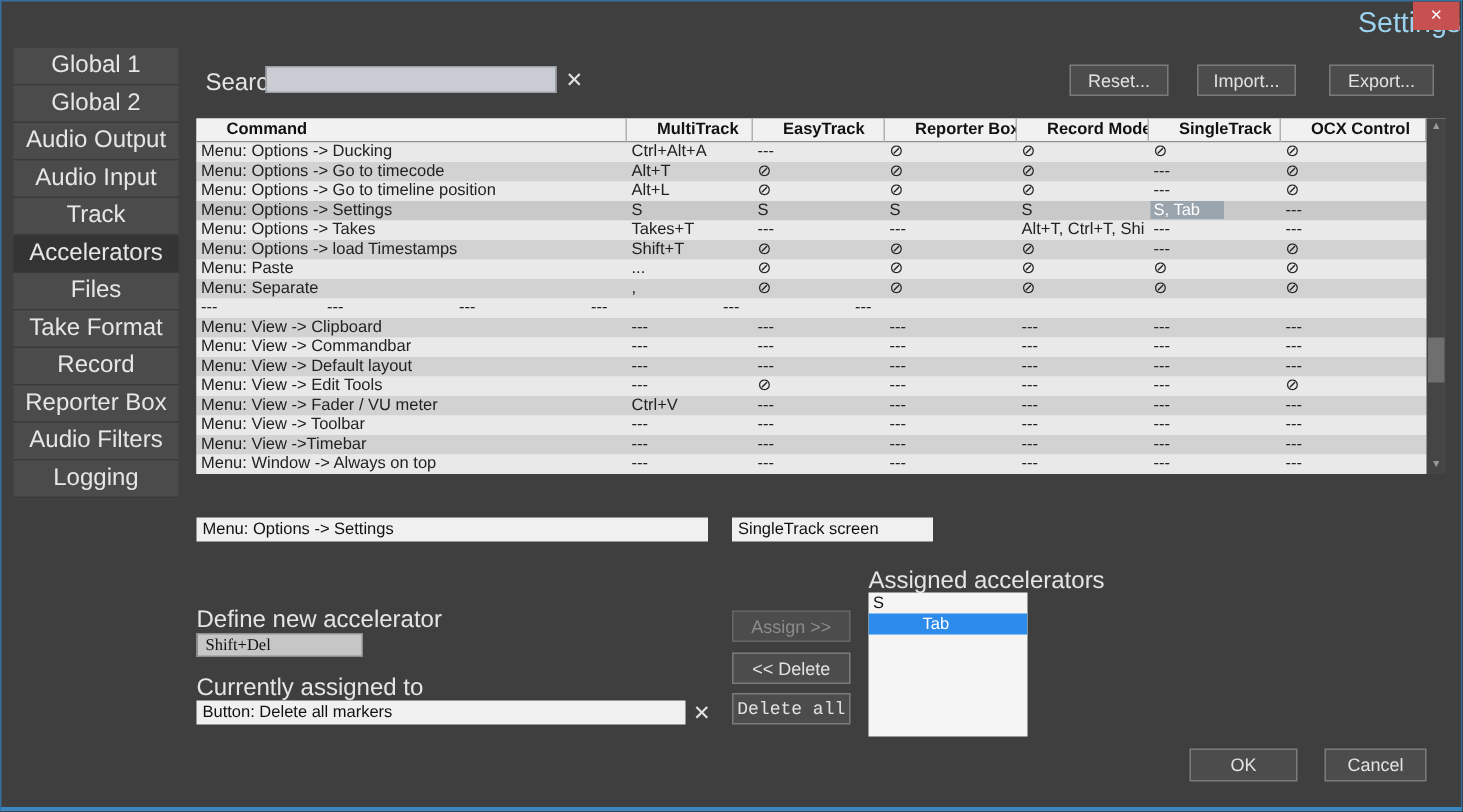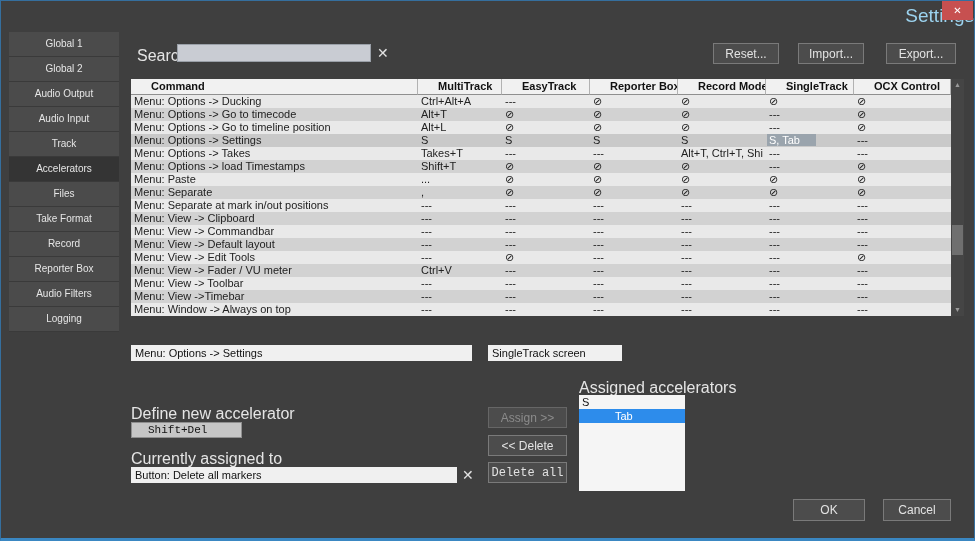--- a/index.html
+++ b/index.html
@@ -15,21 +15,21 @@
   .titlebar { position:absolute; left:0; top:0; width:100%; height:24px; }
   .title { position:absolute; left:0; right:0; top:4px; text-align:right; color:#9cd3ef; font-size:19px; }
   .closebtn {
     position:absolute; right:1px; top:0; width:31px; height:19px;
     background:#c75050; color:#fff; border:none; font-size:10px; line-height:19px;
     text-align:center; cursor:default; font-family:inherit;
   }
   
   .sidebar { position:absolute; left:8px; top:31px; width:110px; }
   .side-item {
-    height:25px; line-height:24px; text-align:center; font-size:10px;
+    height:25px; line-height:24px; text-align:center; font-size:16px;
     color:#e6e6e6; background:#4b4b4b; border-bottom:1px solid #3a3a3a;
   }
   .side-item.selected { background:#343434; }
   
   .label { position:absolute; color:#e5e5e5; font-size:16px; }
   .btn {
     position:absolute; background:#4c4c4c; border:1px solid #7a7a7a; color:#e2e2e2;
     font-size:12px; text-align:center; font-family:inherit; cursor:default;
   }
   .btn.disabled { color:#8b8b8b; border-color:#666; }
@@ -64,21 +64,21 @@
   .sb-arrow { position:absolute; left:0; width:13px; height:12px; color:#9a9a9a; font-size:7px; text-align:center; line-height:12px; }
   .sb-up { top:0; } .sb-down { bottom:0; }
   .sb-thumb { position:absolute; left:1px; top:146px; width:11px; height:30px; background:#6f6f6f; }
   
   .field {
     position:absolute; background:#f0f0f0; color:#111; font-size:11px;
     height:16px; line-height:16px; padding:0 4px; overflow:hidden; white-space:nowrap;
   }
   .input-gray {
     position:absolute; background:#c6c6c6; border:1px solid #8f8f8f; color:#111;
-    font-size:11px; height:16px; padding:0 16px; font-family:Liberation Mono, monospace;
+    font-size:11px; height:16px; padding:0 5px; font-family:Liberation Serif, serif;
   }
   
   .listbox { position:absolute; left:578px; top:394px; width:106px; height:96px; background:#f5f5f5; overflow:hidden; }
   .lb-item { height:14px; line-height:14px; font-size:11px; padding-left:3px; color:#111; }
   .lb-item.selected { background:#2d8ceb; color:#fff;padding-left:36px; }
 </style>
 </head>
 <body>
 
 <div class="win">
@@ -190,21 +190,20 @@
         <div class="tr alt">
           <div class="td c0"><span class="cv">Menu: Separate</span></div>
           <div class="td c1"><span class="cv">,</span></div>
           <div class="td c2"><span class="cv">⊘</span></div>
           <div class="td c3"><span class="cv">⊘</span></div>
           <div class="td c4"><span class="cv">⊘</span></div>
           <div class="td c5"><span class="cv">⊘</span></div>
           <div class="td c6"><span class="cv">⊘</span></div>
         </div>
         <div class="tr">
-          <div class="td c0"><span class="cv">Menu: Separate at mark in/out positions</span></div>
           <div class="td c1"><span class="cv">---</span></div>
           <div class="td c2"><span class="cv">---</span></div>
           <div class="td c3"><span class="cv">---</span></div>
           <div class="td c4"><span class="cv">---</span></div>
           <div class="td c5"><span class="cv">---</span></div>
           <div class="td c6"><span class="cv">---</span></div>
         </div>
         <div class="tr alt">
           <div class="td c0"><span class="cv">Menu: View -&gt; Clipboard</span></div>
           <div class="td c1"><span class="cv">---</span></div>

